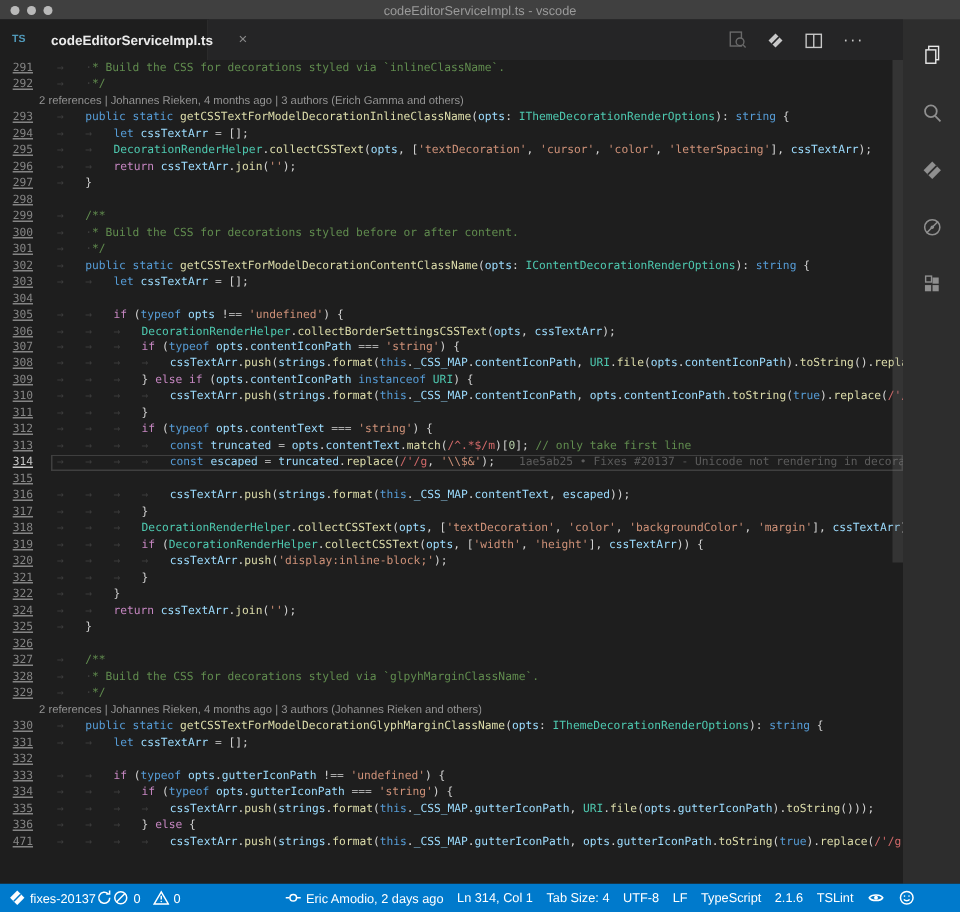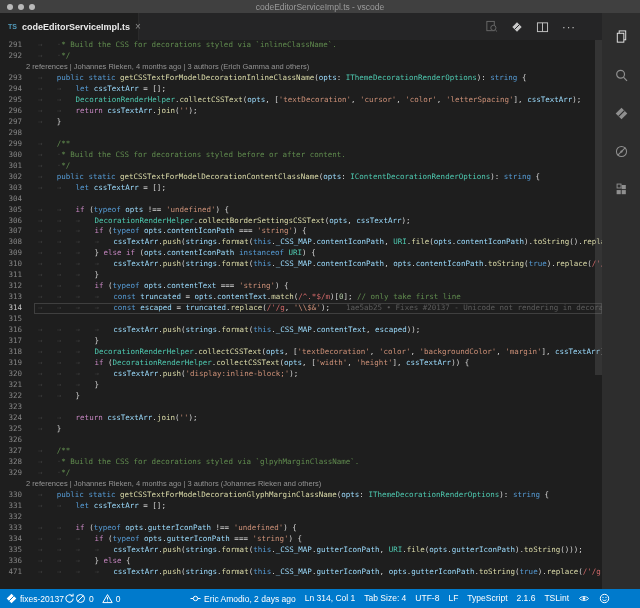--- a/index.html
+++ b/index.html
@@ -4,32 +4,32 @@
 <style>
   html,body{margin:0;padding:0;width:640px;height:608px;overflow:hidden;background:#1e1e1e;
     font-family:"Liberation Sans",sans-serif;-webkit-font-smoothing:antialiased;}
   .titlebar{height:13px;background:#404040;display:flex;align-items:center;justify-content:center;
     position:relative;font-size:8.5px;color:#9b9b9b;}
   .lights{position:absolute;left:7px;top:0;height:100%;display:flex;align-items:center;gap:5px;}
   .light{width:6px;height:6px;border-radius:50%;background:#b9b9b9;}
   .main{display:flex;height:576px;}
   .editor-col{flex:1;position:relative;min-width:0;}
   .tabbar{height:27px;background:#252526;display:flex;align-items:stretch;}
-  .tab{display:flex;align-items:center;gap:5px;padding:0 8px;width:122px;background:#1e1e1e;
+  .tab{display:flex;align-items:center;gap:17px;padding:0 8px;width:122px;background:#1e1e1e;
     border-right:1px solid #2b2b2b;font-size:9px;color:#eaeaea;}
   .tsbadge{color:#519aba;font-size:7px;font-weight:bold;}
   .tabname{font-weight:bold;white-space:nowrap;}
   .tabclose{margin-left:auto;color:#8a8a8a;font-size:10px;line-height:10px;}
   .editor-actions{margin-left:auto;display:flex;align-items:center;gap:13px;padding-right:26px;}
   .eaicon{display:flex;align-items:center;color:#c8c8c8;}
   .eaicon.dim{color:#6a6a6a;}
   .more{font-size:11px;color:#c8c8c8;letter-spacing:1px;}
   .code-area{height:549px;overflow:hidden;background:#1e1e1e;}
   .row{display:flex;height:10.98px;line-height:10.98px;font-family:"DejaVu Sans Mono",monospace;font-size:7.5px;}
-  .ln{width:22px;flex:none;text-align:right;color:#858585;}
+  .ln{width:22px;flex:none;text-align:right;color:#858585;text-decoration:underline;}
   .curln{color:#c6c6c6;}
   .content{flex:1;margin-left:12px;padding-left:4px;white-space:pre;overflow:hidden;color:#d4d4d4;min-width:0;}
   .cur .content{box-shadow:inset 0 0 0 1px #3f3f3f;}
   .tabws{display:inline-block;width:18.8px;color:#3d3d3d;}
   .lens{margin-left:26px;font-family:"Liberation Sans",sans-serif;font-size:7.5px;color:#949494;
     white-space:pre;overflow:hidden;}
   .ws{color:#3d3d3d;}
   .pl{color:#d4d4d4;} .kw{color:#569cd6;} .ctrl{color:#c586c0;} .fn{color:#dcdcaa;}
   .type{color:#4ec9b0;} .var{color:#9cdcfe;} .str{color:#ce9178;} .num{color:#b5cea8;}
   .re{color:#d16969;} .cm{color:#608b4e;}
@@ -217,24 +217,20 @@
         </div>
         <div class="row">
           <span class="ln">321</span>
           <span class="content"><span class="tabws">→</span><span class="tabws">→</span><span class="tabws">→</span><span class="pl">}</span></span>
         </div>
         <div class="row">
           <span class="ln">322</span>
           <span class="content"><span class="tabws">→</span><span class="tabws">→</span><span class="pl">}</span></span>
         </div>
         <div class="row">
-          <span class="ln">323</span>
-          <span class="content"></span>
-        </div>
-        <div class="row">
           <span class="ln">324</span>
           <span class="content"><span class="tabws">→</span><span class="tabws">→</span><span class="ctrl">return</span><span class="pl"> </span><span class="var">cssTextArr</span><span class="pl">.</span><span class="fn">join</span><span class="pl">(</span><span class="str">''</span><span class="pl">);</span></span>
         </div>
         <div class="row">
           <span class="ln">325</span>
           <span class="content"><span class="tabws">→</span><span class="pl">}</span></span>
         </div>
         <div class="row">
           <span class="ln">326</span>
           <span class="content"></span>

